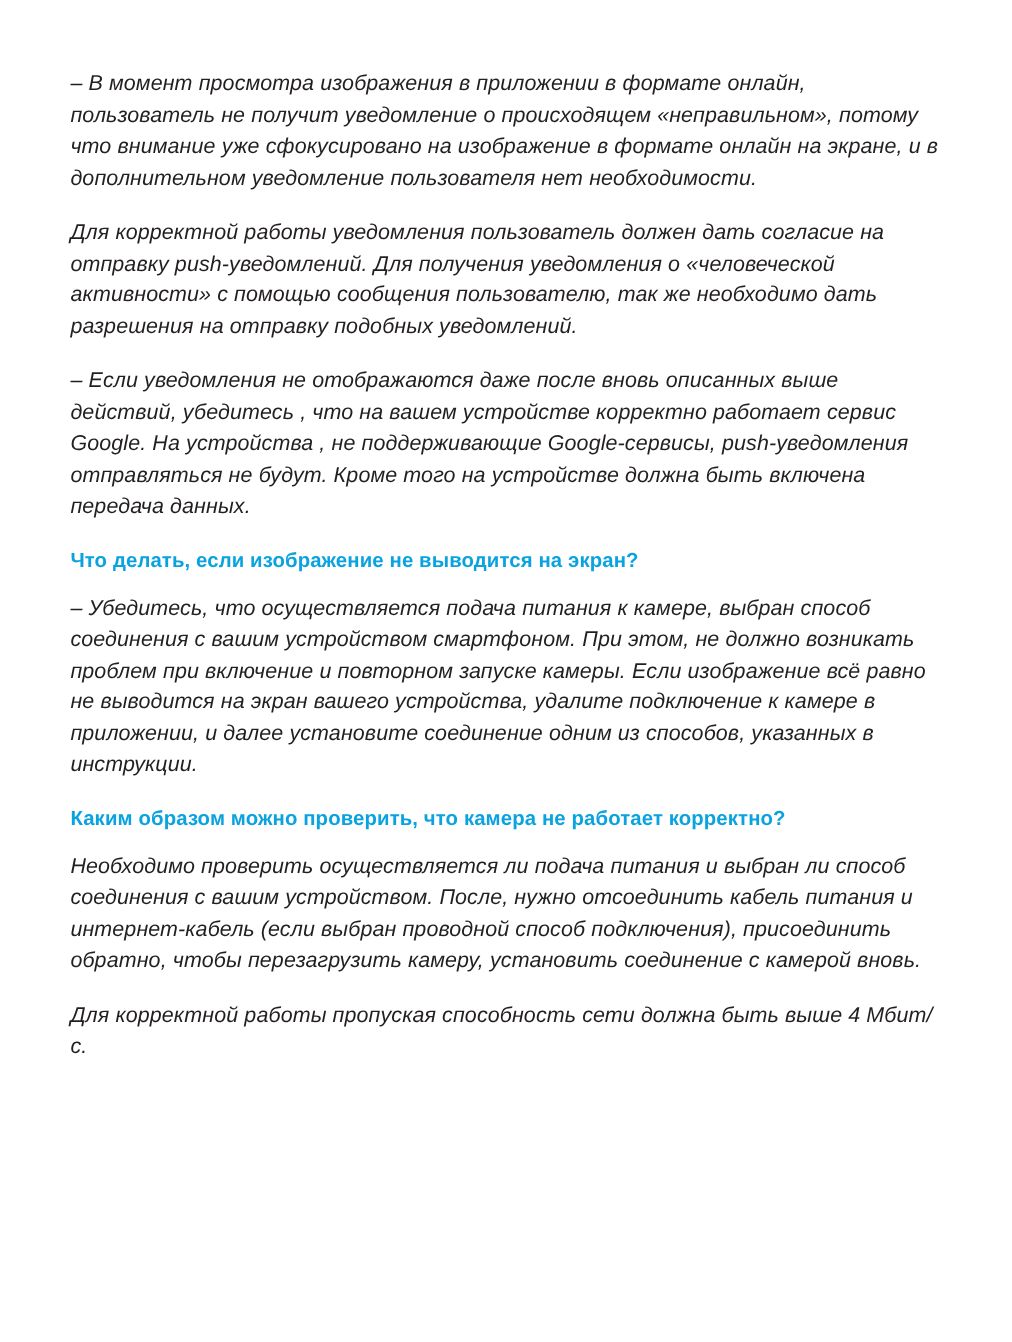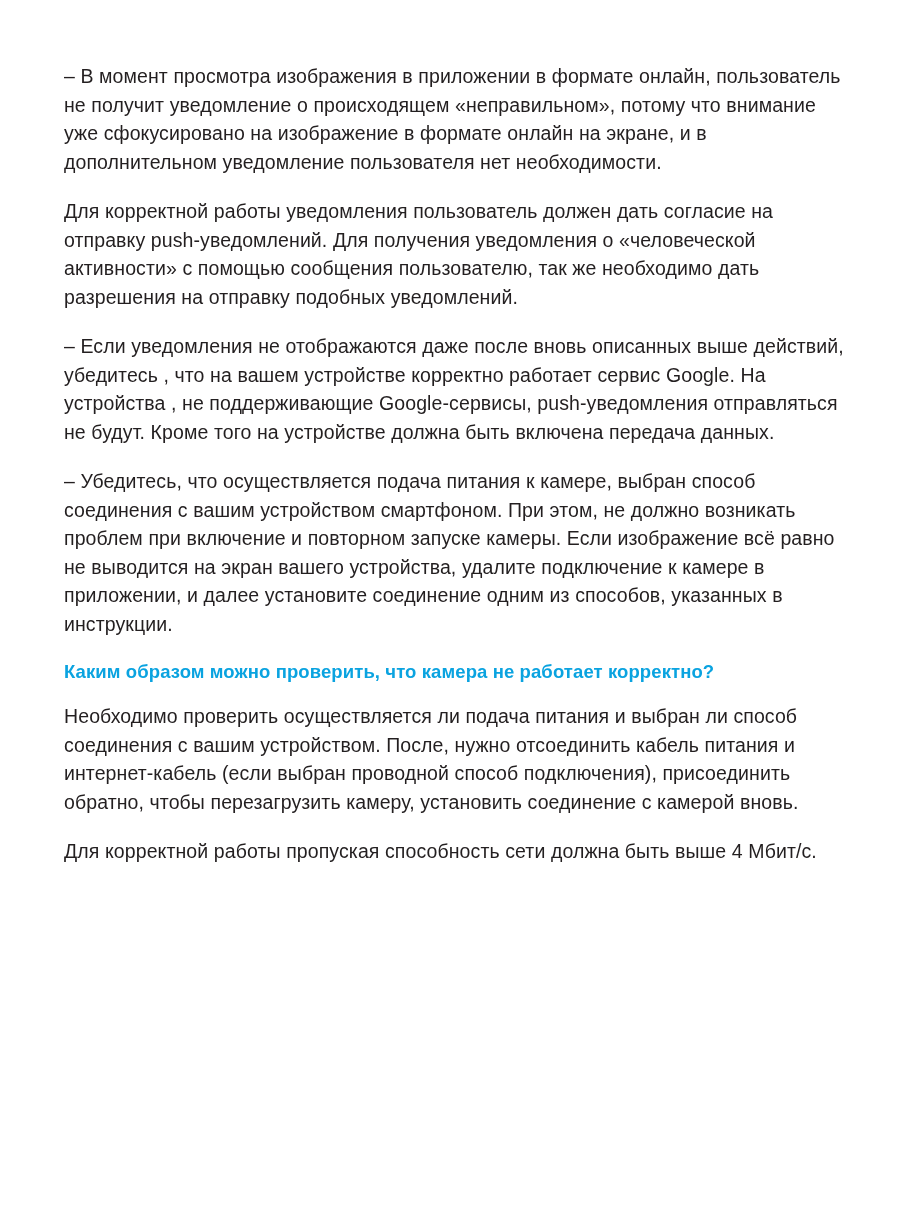--- a/index.html
+++ b/index.html
@@ -26,20 +26,21 @@
   .doc-body {
     width: 790px;
   }
   .para {
     font-size: 19.5px;
     line-height: 28.5px;
     color: #231f20;
     margin: 0 0 21px 0;
     letter-spacing: 0.1px;
     text-align: left;
+    font-style: italic;
   }
   .heading {
     font-size: 18.5px;
     line-height: 26px;
     font-weight: bold;
     color: #0aa3e0;
     margin: 0 0 16px 0;
     letter-spacing: 0.1px;
   }
   .heading + .para {
@@ -51,20 +52,21 @@
 
 <div class="page">
   <div class="doc-body">
 
     <p class="para">– В момент просмотра изображения в приложении в формате онлайн, пользователь не получит уведомление о происходящем «неправильном», потому что внимание уже сфокусировано на изображение в формате онлайн на экране, и в дополнительном уведомление пользователя нет необходимости.</p>
 
     <p class="para">Для корректной работы уведомления пользователь должен дать согласие на отправку push-уведомлений. Для получения уведомления о «человеческой активности» с помощью сообщения пользователю, так же необходимо дать разрешения на отправку подобных уведомлений.</p>
 
     <p class="para">– Если уведомления не отображаются даже после вновь описанных выше действий, убедитесь , что на вашем устройстве корректно работает сервис Google. На устройства , не поддерживающие Google-сервисы, push-уведомления отправляться не будут. Кроме того на устройстве должна быть включена передача данных.</p>
 
+    <h2 class="heading">Что делать, если изображение не выводится на экран?</h2>
 
     <p class="para">– Убедитесь, что осуществляется подача питания к камере, выбран способ соединения с вашим устройством смартфоном. При этом, не должно возникать проблем при включение и повторном запуске камеры. Если изображение всё равно не выводится на экран вашего устройства, удалите подключение к камере в приложении, и далее установите соединение одним из способов, указанных в инструкции.</p>
 
     <h2 class="heading">Каким образом можно проверить, что камера не работает корректно?</h2>
 
     <p class="para">Необходимо проверить осуществляется ли подача питания и выбран ли способ соединения с вашим устройством. После, нужно отсоединить кабель питания и интернет-кабель (если выбран проводной способ подключения), присоединить обратно, чтобы перезагрузить камеру, установить соединение с камерой вновь.</p>
 
     <p class="para">Для корректной работы пропуская способность сети должна быть выше 4 Мбит/с.</p>
 
   </div>

